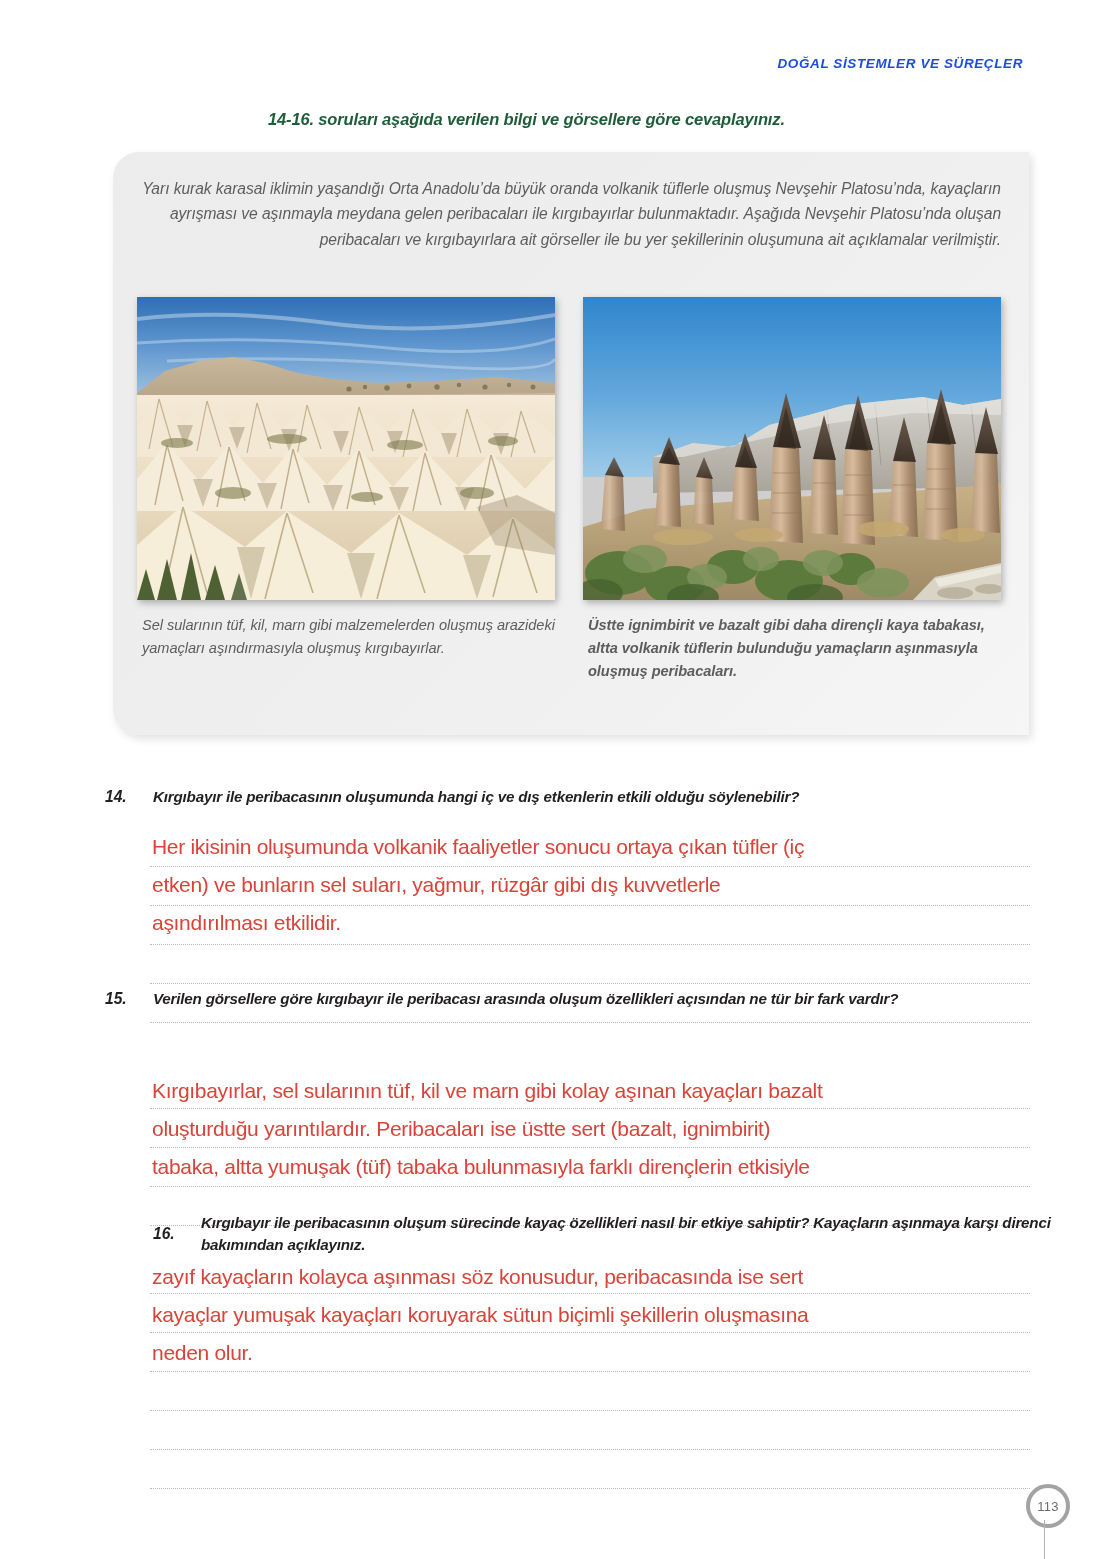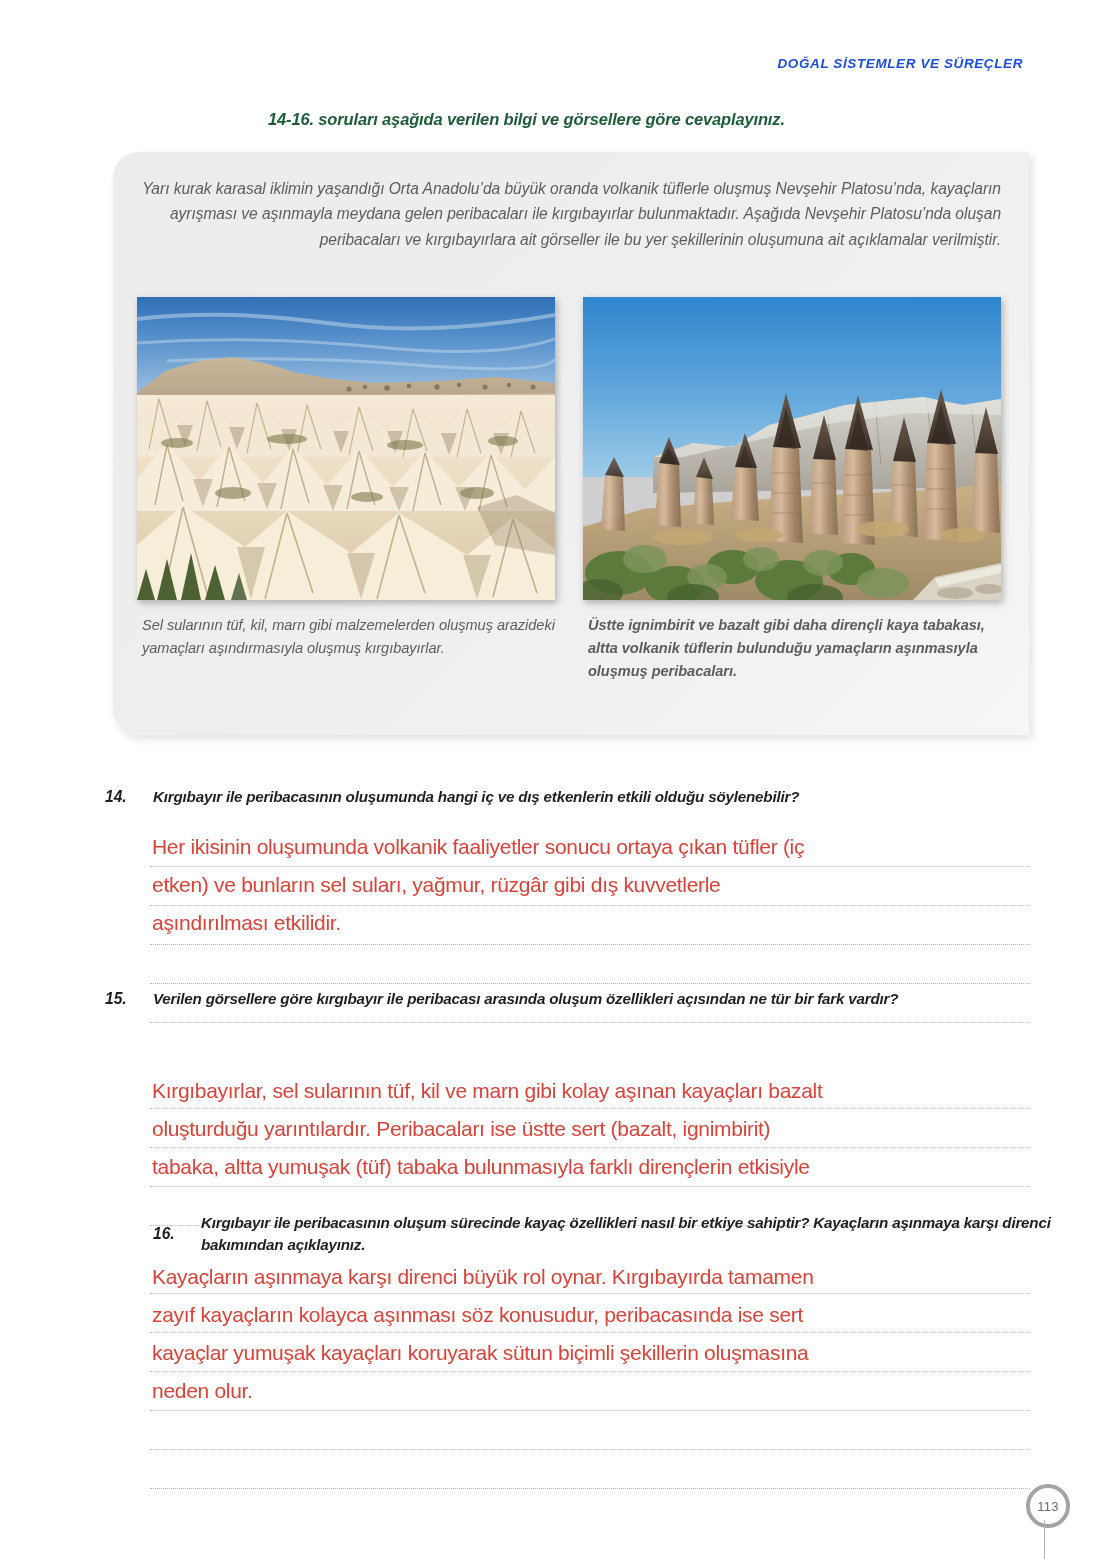--- a/index.html
+++ b/index.html
@@ -530,21 +530,20 @@
 </div>
 
 <div class="question" style="top:1212px;margin-left:48px;">
   <div class="q-row">
     <span class="q-num">16.</span>
     <span class="q-text">Kırgıbayır ile peribacasının oluşum sürecinde kayaç özellikleri nasıl bir etkiye sahiptir? Kayaçların aşınmaya karşı direnci bakımından açıklayınız.</span>
   </div>
 </div>
 
 <div class="answer" style="top:1258px;">
-  <span class="ln">Kayaçların aşınmaya karşı direnci büyük rol oynar. Kırgıbayırda tamamen</span>
   <span class="ln">zayıf kayaçların kolayca aşınması söz konusudur, peribacasında ise sert</span>
   <span class="ln">kayaçlar yumuşak kayaçları koruyarak sütun biçimli şekillerin oluşmasına</span>
   <span class="ln">neden olur.</span>
 </div>
 
 <div class="page-num-wrap">
   <div class="page-num-circle">113</div>
   <div class="page-num-stem"></div>
 </div>
 

